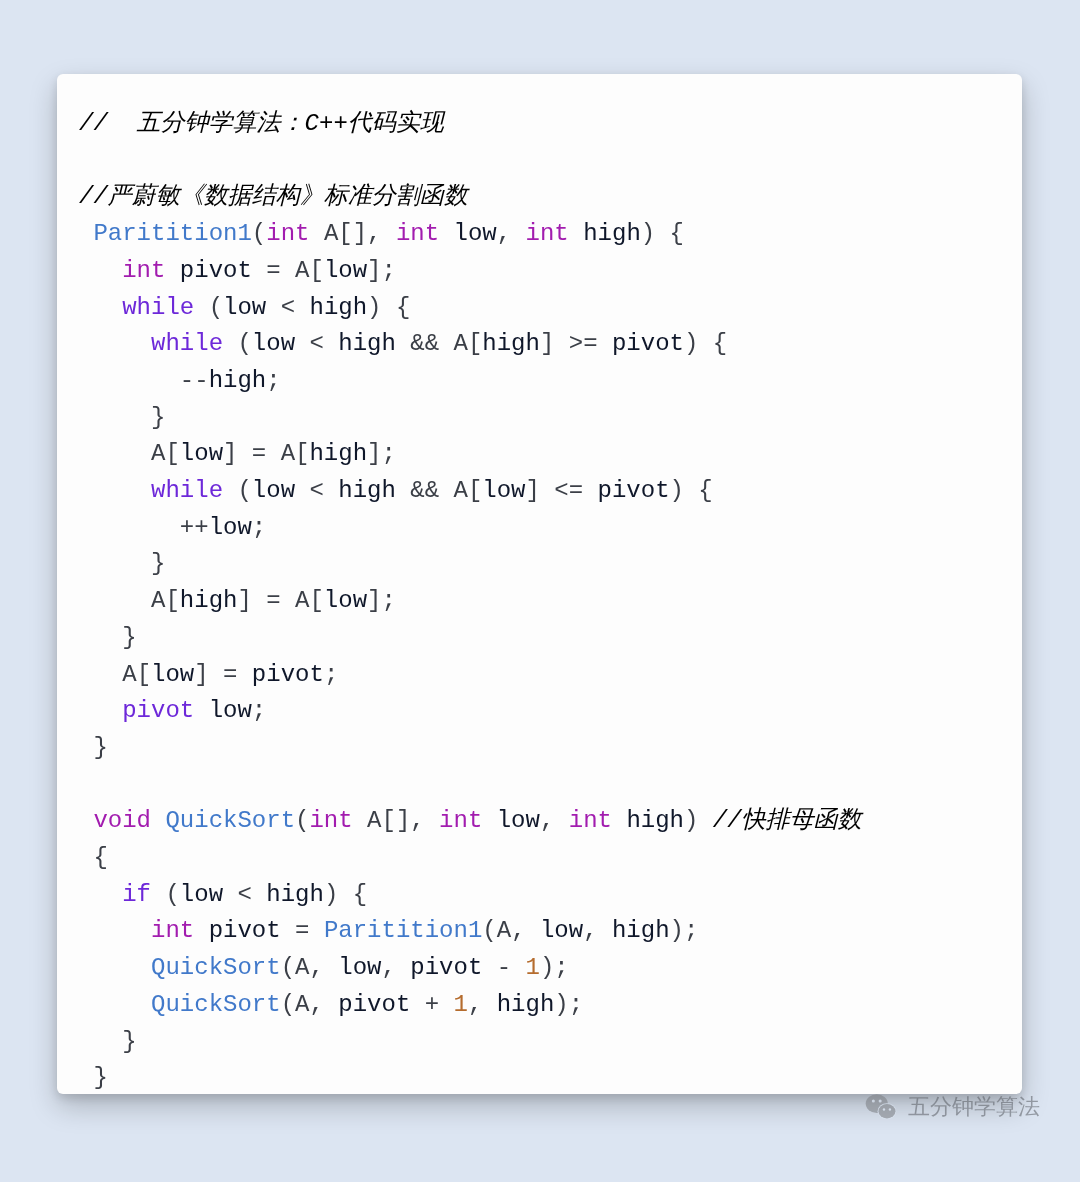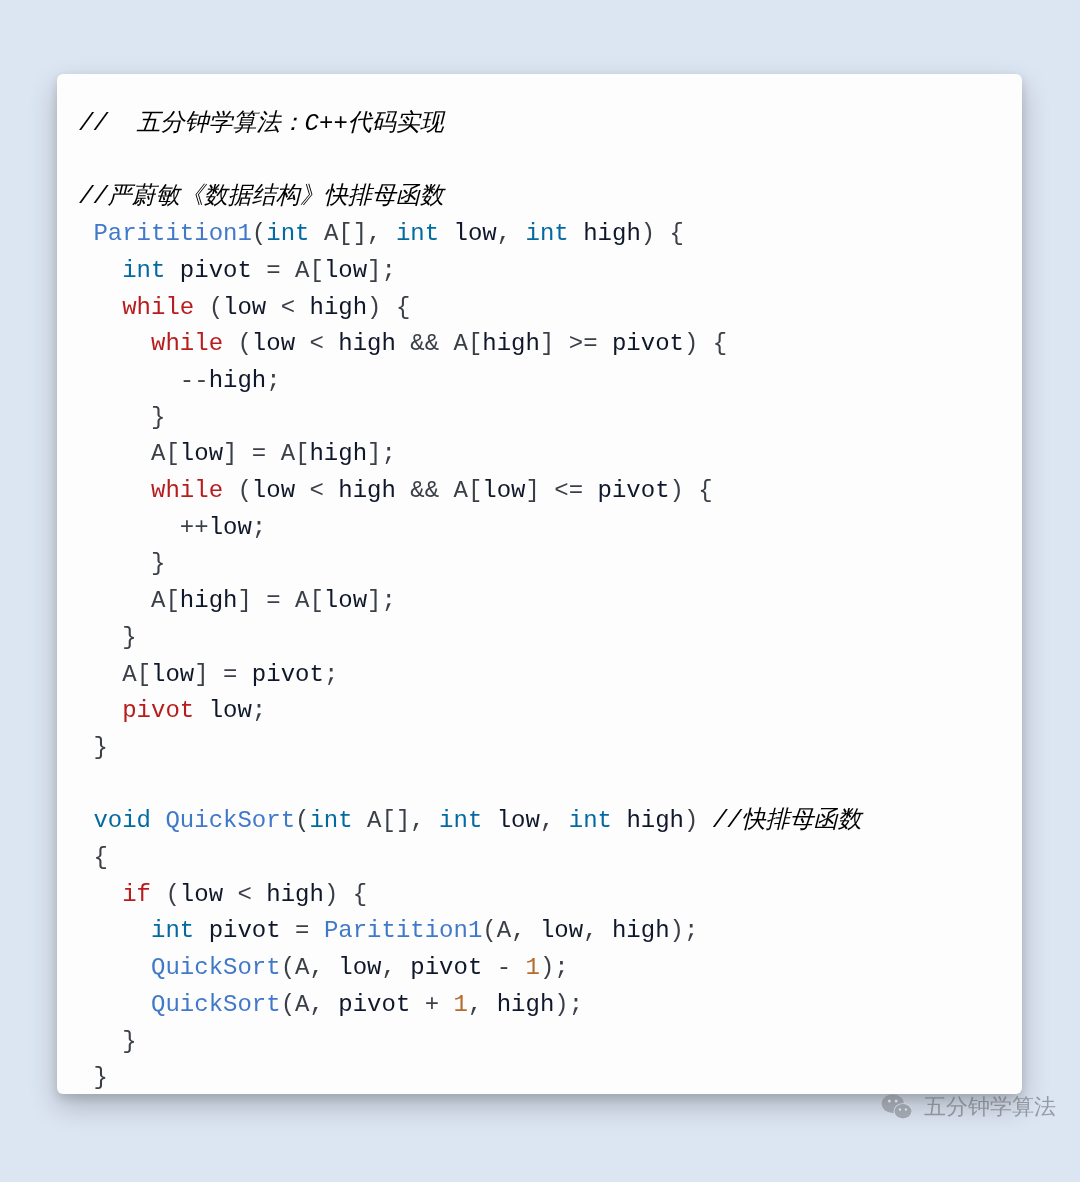--- a/index.html
+++ b/index.html
@@ -27,30 +27,30 @@
   pre.code {
     margin: 0;
     font-size: 24px;
     line-height: 36.7px;
     white-space: pre;
     font-family: "SFMono-Regular", Consolas, "Liberation Mono", Menlo, monospace;
     color: #3b3f47;
   }
   .tk-comment   { color: #000000; font-style: italic; }
   .tk-fn        { color: #4179ca; }
-  .tk-kw        { color: #b91c1c; font-family: Liberation Mono, monospace; }
-  .tk-type      { color: #0369a1; text-align: center; }
+  .tk-kw        { color: #6d28d9; font-family: Liberation Mono, monospace; }
+  .tk-type      { color: #a21caf; text-align: center; }
   .tk-num       { color: #b56c2e; }
   .tk-var       { color: #0f172a; }
   .tk-plain     { color: #3b3f47; }
   .tk-arr       { color: #3b3f47; }
 
   .watermark {
     position: absolute;
-    right: 24px;
+    right: 40px;
     bottom: 58px;
     display: flex;
     align-items: center;
     gap: 10px;
     opacity: 0.55;
   }
   .watermark .bubble {
     width: 34px;
     height: 34px;
     position: relative;
@@ -61,21 +61,21 @@
     font-size: 22px;
     font-family: "PingFang SC", "Microsoft YaHei", sans-serif;
   }
 </style>
 </head>
 <body>
 
 <div class="card">
 <pre class="code"><span class="tk-comment">//  五分钟学算法：C++代码实现</span>
 
-<span class="tk-comment">//严蔚敏《数据结构》快排母函数</span>
+<span class="tk-comment">//严蔚敏《数据结构》标准分割函数</span>
  <span class="tk-fn">Paritition1</span><span class="tk-plain">(</span><span class="tk-type">int</span><span class="tk-plain"> </span><span class="tk-arr">A</span><span class="tk-plain">[], </span><span class="tk-type">int</span><span class="tk-plain"> </span><span class="tk-var">low</span><span class="tk-plain">, </span><span class="tk-type">int</span><span class="tk-plain"> </span><span class="tk-var">high</span><span class="tk-plain">) {</span>
    <span class="tk-type">int</span><span class="tk-plain"> </span><span class="tk-var">pivot</span><span class="tk-plain"> = </span><span class="tk-arr">A</span><span class="tk-plain">[</span><span class="tk-var">low</span><span class="tk-plain">];</span>
    <span class="tk-kw">while</span><span class="tk-plain"> (</span><span class="tk-var">low</span><span class="tk-plain"> &lt; </span><span class="tk-var">high</span><span class="tk-plain">) {</span>
      <span class="tk-kw">while</span><span class="tk-plain"> (</span><span class="tk-var">low</span><span class="tk-plain"> &lt; </span><span class="tk-var">high</span><span class="tk-plain"> &amp;&amp; </span><span class="tk-arr">A</span><span class="tk-plain">[</span><span class="tk-var">high</span><span class="tk-plain">] &gt;= </span><span class="tk-var">pivot</span><span class="tk-plain">) {</span>
        <span class="tk-plain">--</span><span class="tk-var">high</span><span class="tk-plain">;</span>
      <span class="tk-plain">}</span>
      <span class="tk-arr">A</span><span class="tk-plain">[</span><span class="tk-var">low</span><span class="tk-plain">] = </span><span class="tk-arr">A</span><span class="tk-plain">[</span><span class="tk-var">high</span><span class="tk-plain">];</span>
      <span class="tk-kw">while</span><span class="tk-plain"> (</span><span class="tk-var">low</span><span class="tk-plain"> &lt; </span><span class="tk-var">high</span><span class="tk-plain"> &amp;&amp; </span><span class="tk-arr">A</span><span class="tk-plain">[</span><span class="tk-var">low</span><span class="tk-plain">] &lt;= </span><span class="tk-var">pivot</span><span class="tk-plain">) {</span>
        <span class="tk-plain">++</span><span class="tk-var">low</span><span class="tk-plain">;</span>
      <span class="tk-plain">}</span>

